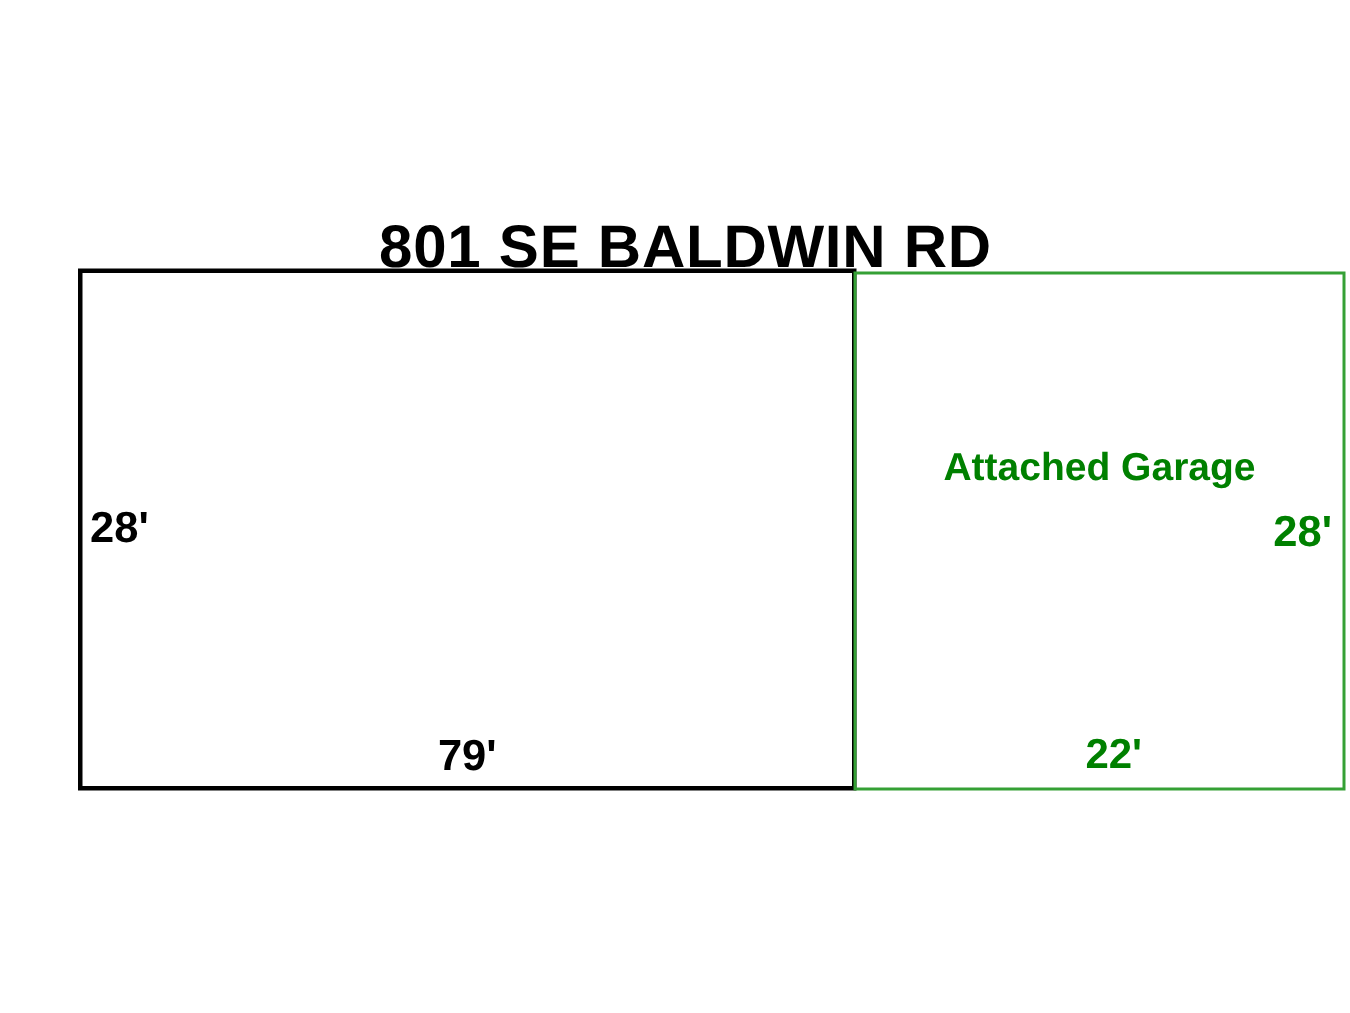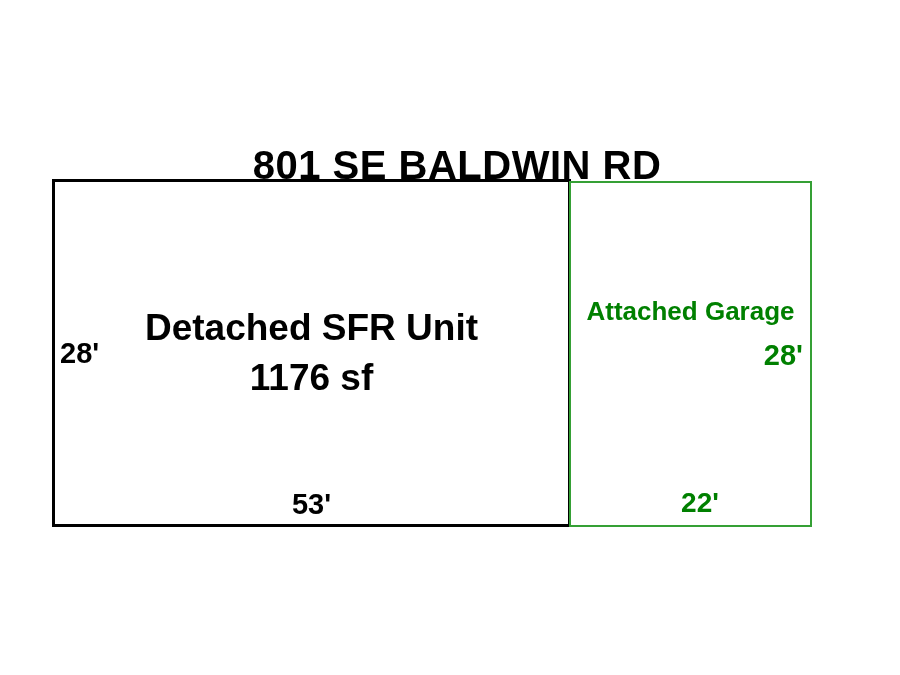--- a/index.html
+++ b/index.html
@@ -34,21 +34,21 @@
     position:absolute;left:5px;top:50%;transform:translateY(-50%);
     font-weight:bold;font-size:29px;color:var(--ink);white-space:nowrap;
   }
   .house-bottom-dim{
     position:absolute;left:0;right:0;bottom:3px;text-align:center;
     font-weight:bold;font-size:29px;color:var(--ink);white-space:nowrap;
   }
 
   
   .garage{
-    position:absolute;left:569px;top:181px;width:243px;height:346px;
+    position:absolute;left:569px;top:181px;width:328px;height:346px;
     border:2px solid var(--garage-border);background:transparent;z-index:2;
   }
   .garage-label{
     position:absolute;left:0;right:0;top:113px;text-align:center;
     font-weight:bold;font-size:26px;color:var(--garage-text);white-space:nowrap;
   }
   .garage-area{
     position:absolute;left:0;right:0;top:146px;text-align:center;
     transform:translateX(8px);
     font-weight:bold;font-size:34px;color:var(--garage-text);white-space:nowrap;
@@ -63,26 +63,22 @@
   }
 </style>
 </head>
 <body>
 
 <div class="canvas">
 
   <div class="sketch-title">801 SE BALDWIN RD</div>
 
   <div class="house">
-    <div class="house-label-block">
-      <div>Detached SFR Unit</div>
-      <div>1176 sf</div>
-    </div>
     <div class="house-side-dim">28'</div>
-    <div class="house-bottom-dim">53'</div>
+    <div class="house-bottom-dim">79'</div>
   </div>
 
   <div class="garage">
     <div class="garage-label">Attached Garage</div>
     <div class="garage-side-dim">28'</div>
     <div class="garage-bottom-dim">22'</div>
   </div>
 
 </div>
 

